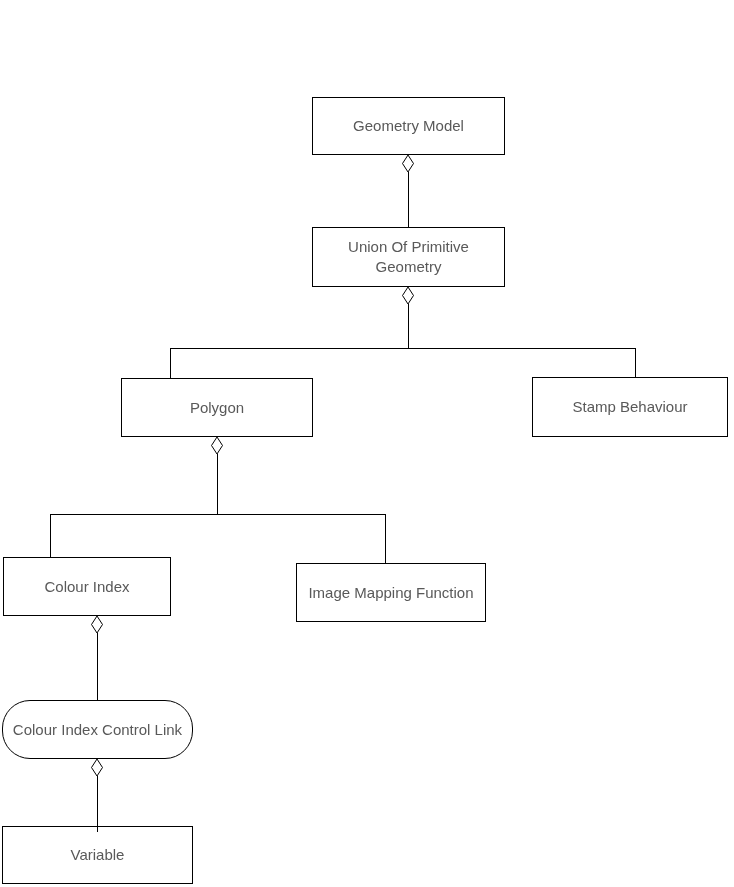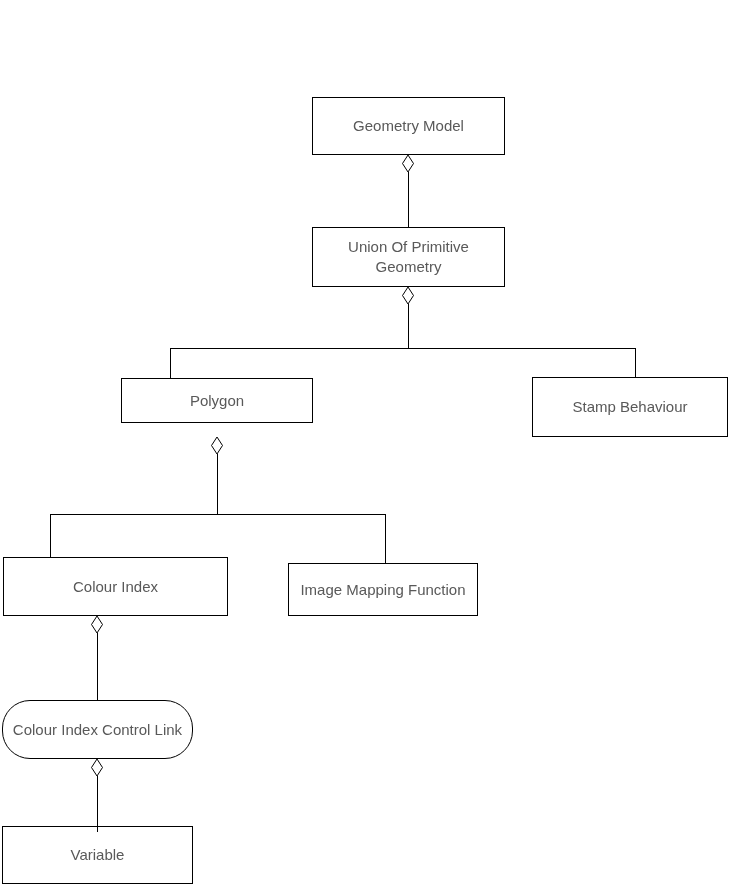--- a/index.html
+++ b/index.html
@@ -31,24 +31,24 @@
     align-items: center;
     justify-content: center;
     text-align: center;
     z-index: 1;
     color: #595959;
     font-size: 15px;
     line-height: 20px;
   }
   #n-geometry-model            { left: 312px; top: 97px;  width: 193px; height: 58px; }
   #n-union-of-primitive        { left: 312px; top: 227px; width: 193px; height: 60px; padding: 14px 25px; }
-  #n-polygon                   { left: 121px; top: 378px; width: 192px; height: 45px; align-items: center; }
+  #n-polygon                   { left: 121px; top: 378px; width: 192px; height: 59px; align-items: center; }
   #n-stamp-behaviour           { left: 532px; top: 377px; width: 196px; height: 60px; }
-  #n-colour-index              { left: 3px;   top: 557px; width: 225px; height: 59px; }
-  #n-image-mapping-function    { left: 288px; top: 563px; width: 190px; height: 53px; }
+  #n-colour-index              { left: 3px;   top: 557px; width: 168px; height: 59px; }
+  #n-image-mapping-function    { left: 296px; top: 563px; width: 190px; height: 59px; }
   #n-colour-index-control-link { left: 2px;   top: 700px; width: 191px; height: 59px; border-radius: 28px; }
   #n-variable                  { left: 2px;   top: 826px; width: 191px; height: 58px; }
 </style>
 </head>
 <body>
 
 <div id="canvas">
 
   <svg id="connectors" width="734" height="887" viewBox="0 0 734 887">
     <g stroke="#000000" stroke-width="1" fill="none" shape-rendering="crispEdges">

